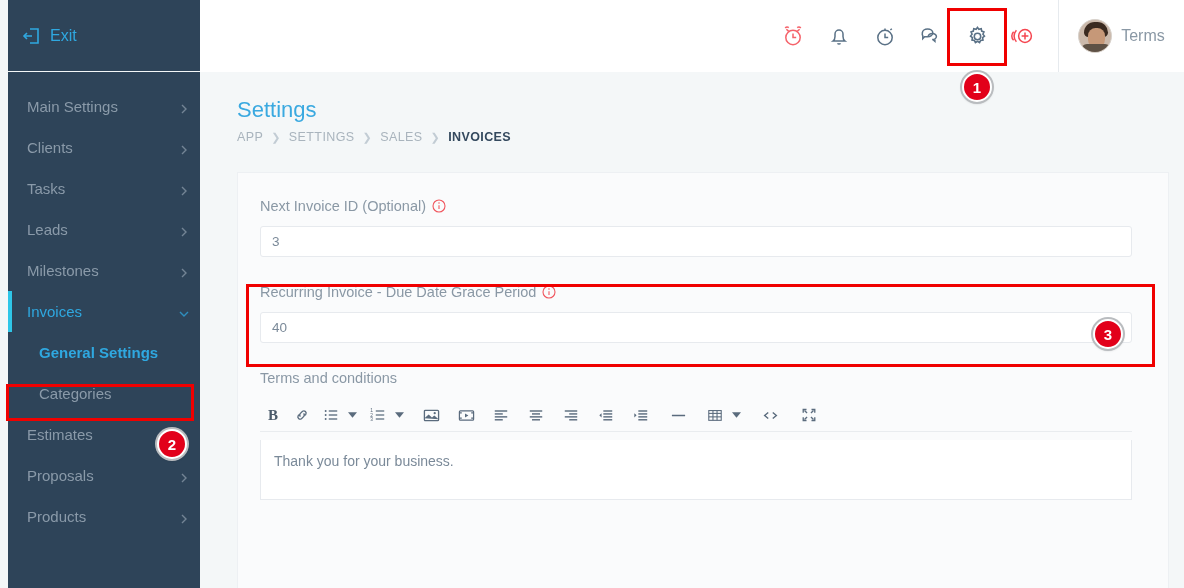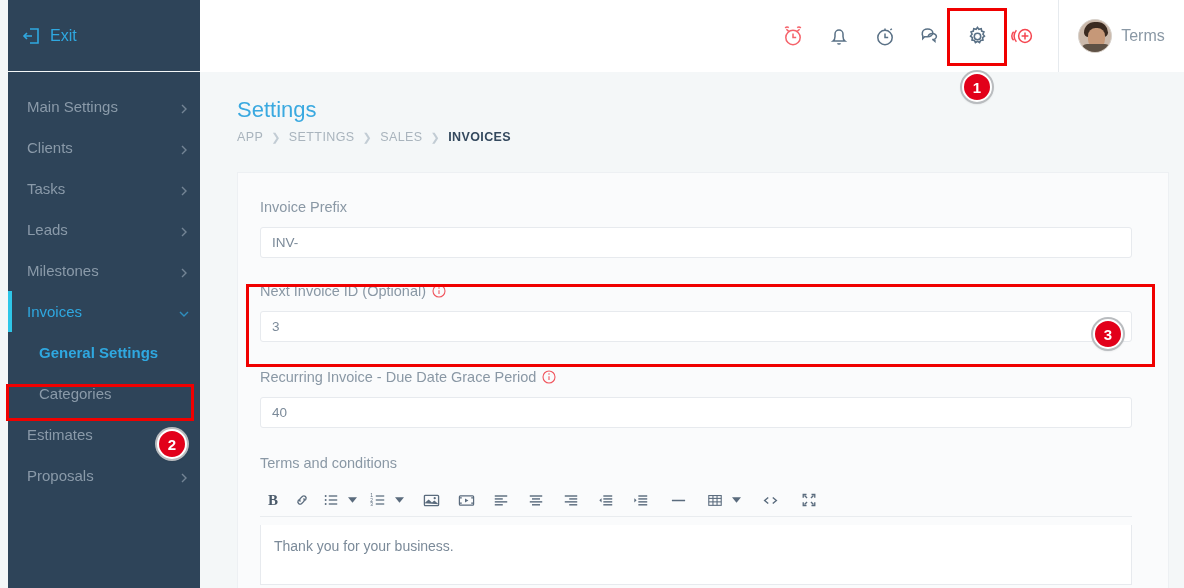--- a/index.html
+++ b/index.html
@@ -269,20 +269,28 @@
 
       <div class="nav-item">
         <span class="label">Proposals</span>
         <span class="chev">
           <svg viewBox="0 0 12 12" width="12" height="12" fill="none" stroke="#8a9aa9" stroke-width="1.4">
               <path d="M4 2 L8 6 L4 10"></path>
             </svg>
         </span>
       </div>
 
+      <div class="nav-item">
+        <span class="label">Products</span>
+        <span class="chev">
+          <svg viewBox="0 0 12 12" width="12" height="12" fill="none" stroke="#8a9aa9" stroke-width="1.4">
+              <path d="M4 2 L8 6 L4 10"></path>
+            </svg>
+        </span>
+      </div>
 
     </div>
   </div>
 
   <div class="header">
     <div class="hdr-icons">
 
       <div class="hdr-icon">
         <svg viewBox="0 0 24 24" width="24" height="24" fill="none" stroke="#f5636b" stroke-width="1.5">
           <circle cx="12" cy="13.5" r="7.2"></circle>
@@ -356,26 +364,20 @@
       <span class="crumb-sep">❯</span>
       <span class="crumb">SETTINGS</span>
       <span class="crumb-sep">❯</span>
       <span class="crumb">SALES</span>
       <span class="crumb-sep">❯</span>
       <span class="crumb cur">INVOICES</span>
     </div>
 
     <div class="card">
 
-      <div class="field" style="padding-top:26px;">
-        <div class="field-label">Invoice Prefix</div>
-        <div class="input">
-          <span>INV-</span>
-        </div>
-      </div>
 
       <div class="field" style="padding-top:25px;">
         <div class="field-label">
           <span>Next Invoice ID (Optional)</span>
           <span class="info-icon">
             <svg viewBox="0 0 14 14" width="14" height="14" fill="none" stroke="#f0565e" stroke-width="1.1">
               <circle cx="7" cy="7" r="6"></circle>
                 <path d="M7 6.2 V10"></path>
                 <circle cx="7" cy="4.1" r=".75" fill="#f0565e" stroke="none"></circle>
             </svg>

